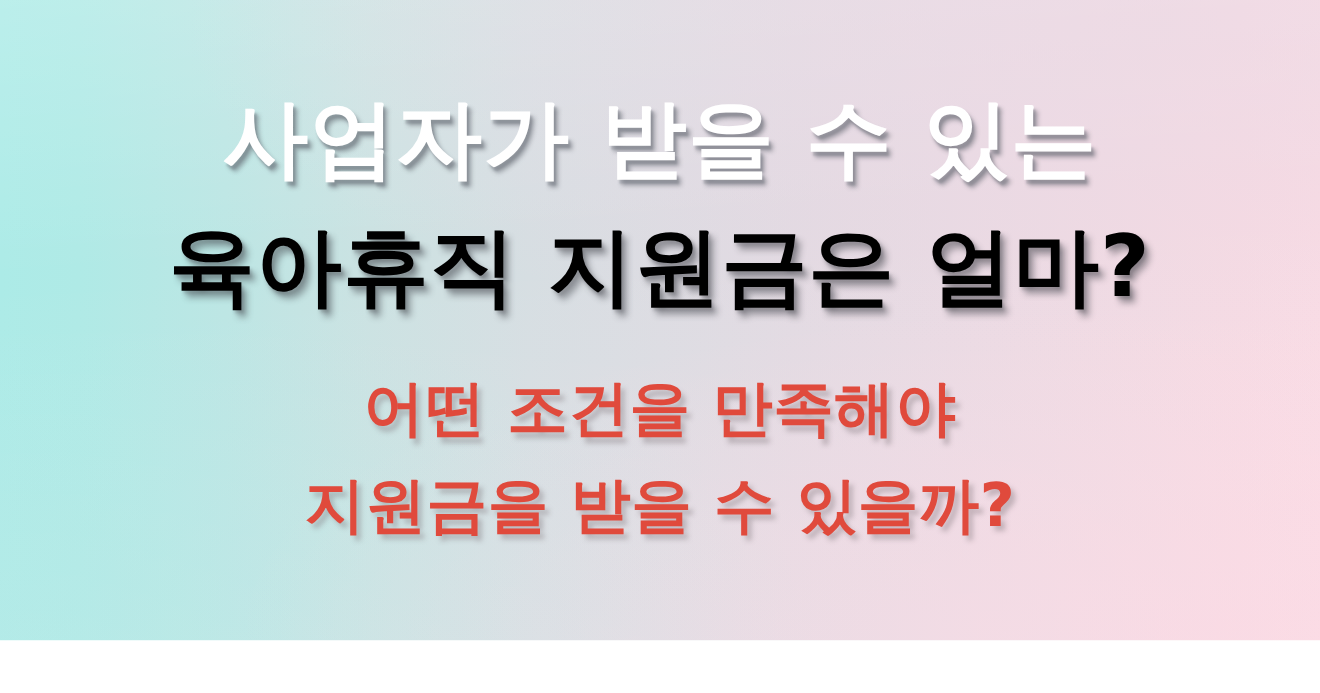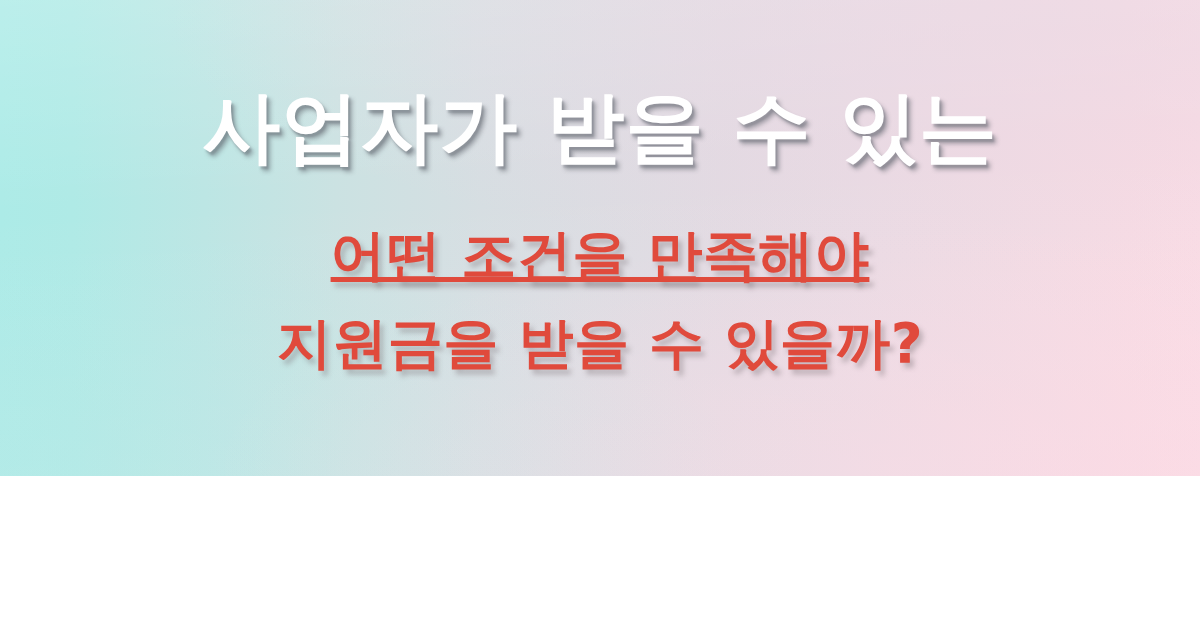--- a/index.html
+++ b/index.html
@@ -10,21 +10,21 @@
   body {
     width: 1200px;
     height: 630px;
     overflow: hidden;
     font-family: "DejaVu Sans", "Liberation Sans", sans-serif;
   }
 
   #banner {
     position: relative;
     width: 1200px;
-    height: 476px;
+    height: 582px;
     box-sizing: border-box;
     overflow: hidden;
     background:
       linear-gradient(176deg,
         rgba(255,255,255,0.18) 0%,
         rgba(255,255,255,0.00) 38%,
         rgba(255,245,250,0.14) 100%),
       linear-gradient(90deg,
         #ACEBE7 0%,
         #AFEAE6 6%,
@@ -93,36 +93,36 @@
       2px 3px 3px rgba(60, 62, 70, 0.28);
   }
 
   .sub-line {
     font-size: 55px;
     letter-spacing: 0.5px;
   }
 
   .sub-first {
     margin-top: 62px;
-    text-decoration: underline;
   }
 
   .sub-second {
     margin-top: 42px;
   }
 </style>
 </head>
 <body>
 
 <div id="banner">
 
   <div class="text-stack">
 
     <div class="line title-line title-white" style="color: rgb(255, 255, 255);">사업자가 받을 수 있는</div>
 
+    <div class="line title-line title-black" style="color: rgb(0, 0, 0);">육아휴직 지원금은 얼마?</div>
 
     <div class="line sub-line sub-first" style="color: rgb(224, 74, 60); text-shadow: rgba(120, 110, 115, 0.38) 4px 5px 5px;">어떤 조건을 만족해야</div>
 
     <div class="line sub-line sub-second" style="color: rgb(224, 74, 60); text-shadow: rgba(120, 110, 115, 0.38) 4px 5px 5px; margin-top: 33px;">지원금을 받을 수 있을까?</div>
 
   </div>
 
 </div>
 
 </body></html>

